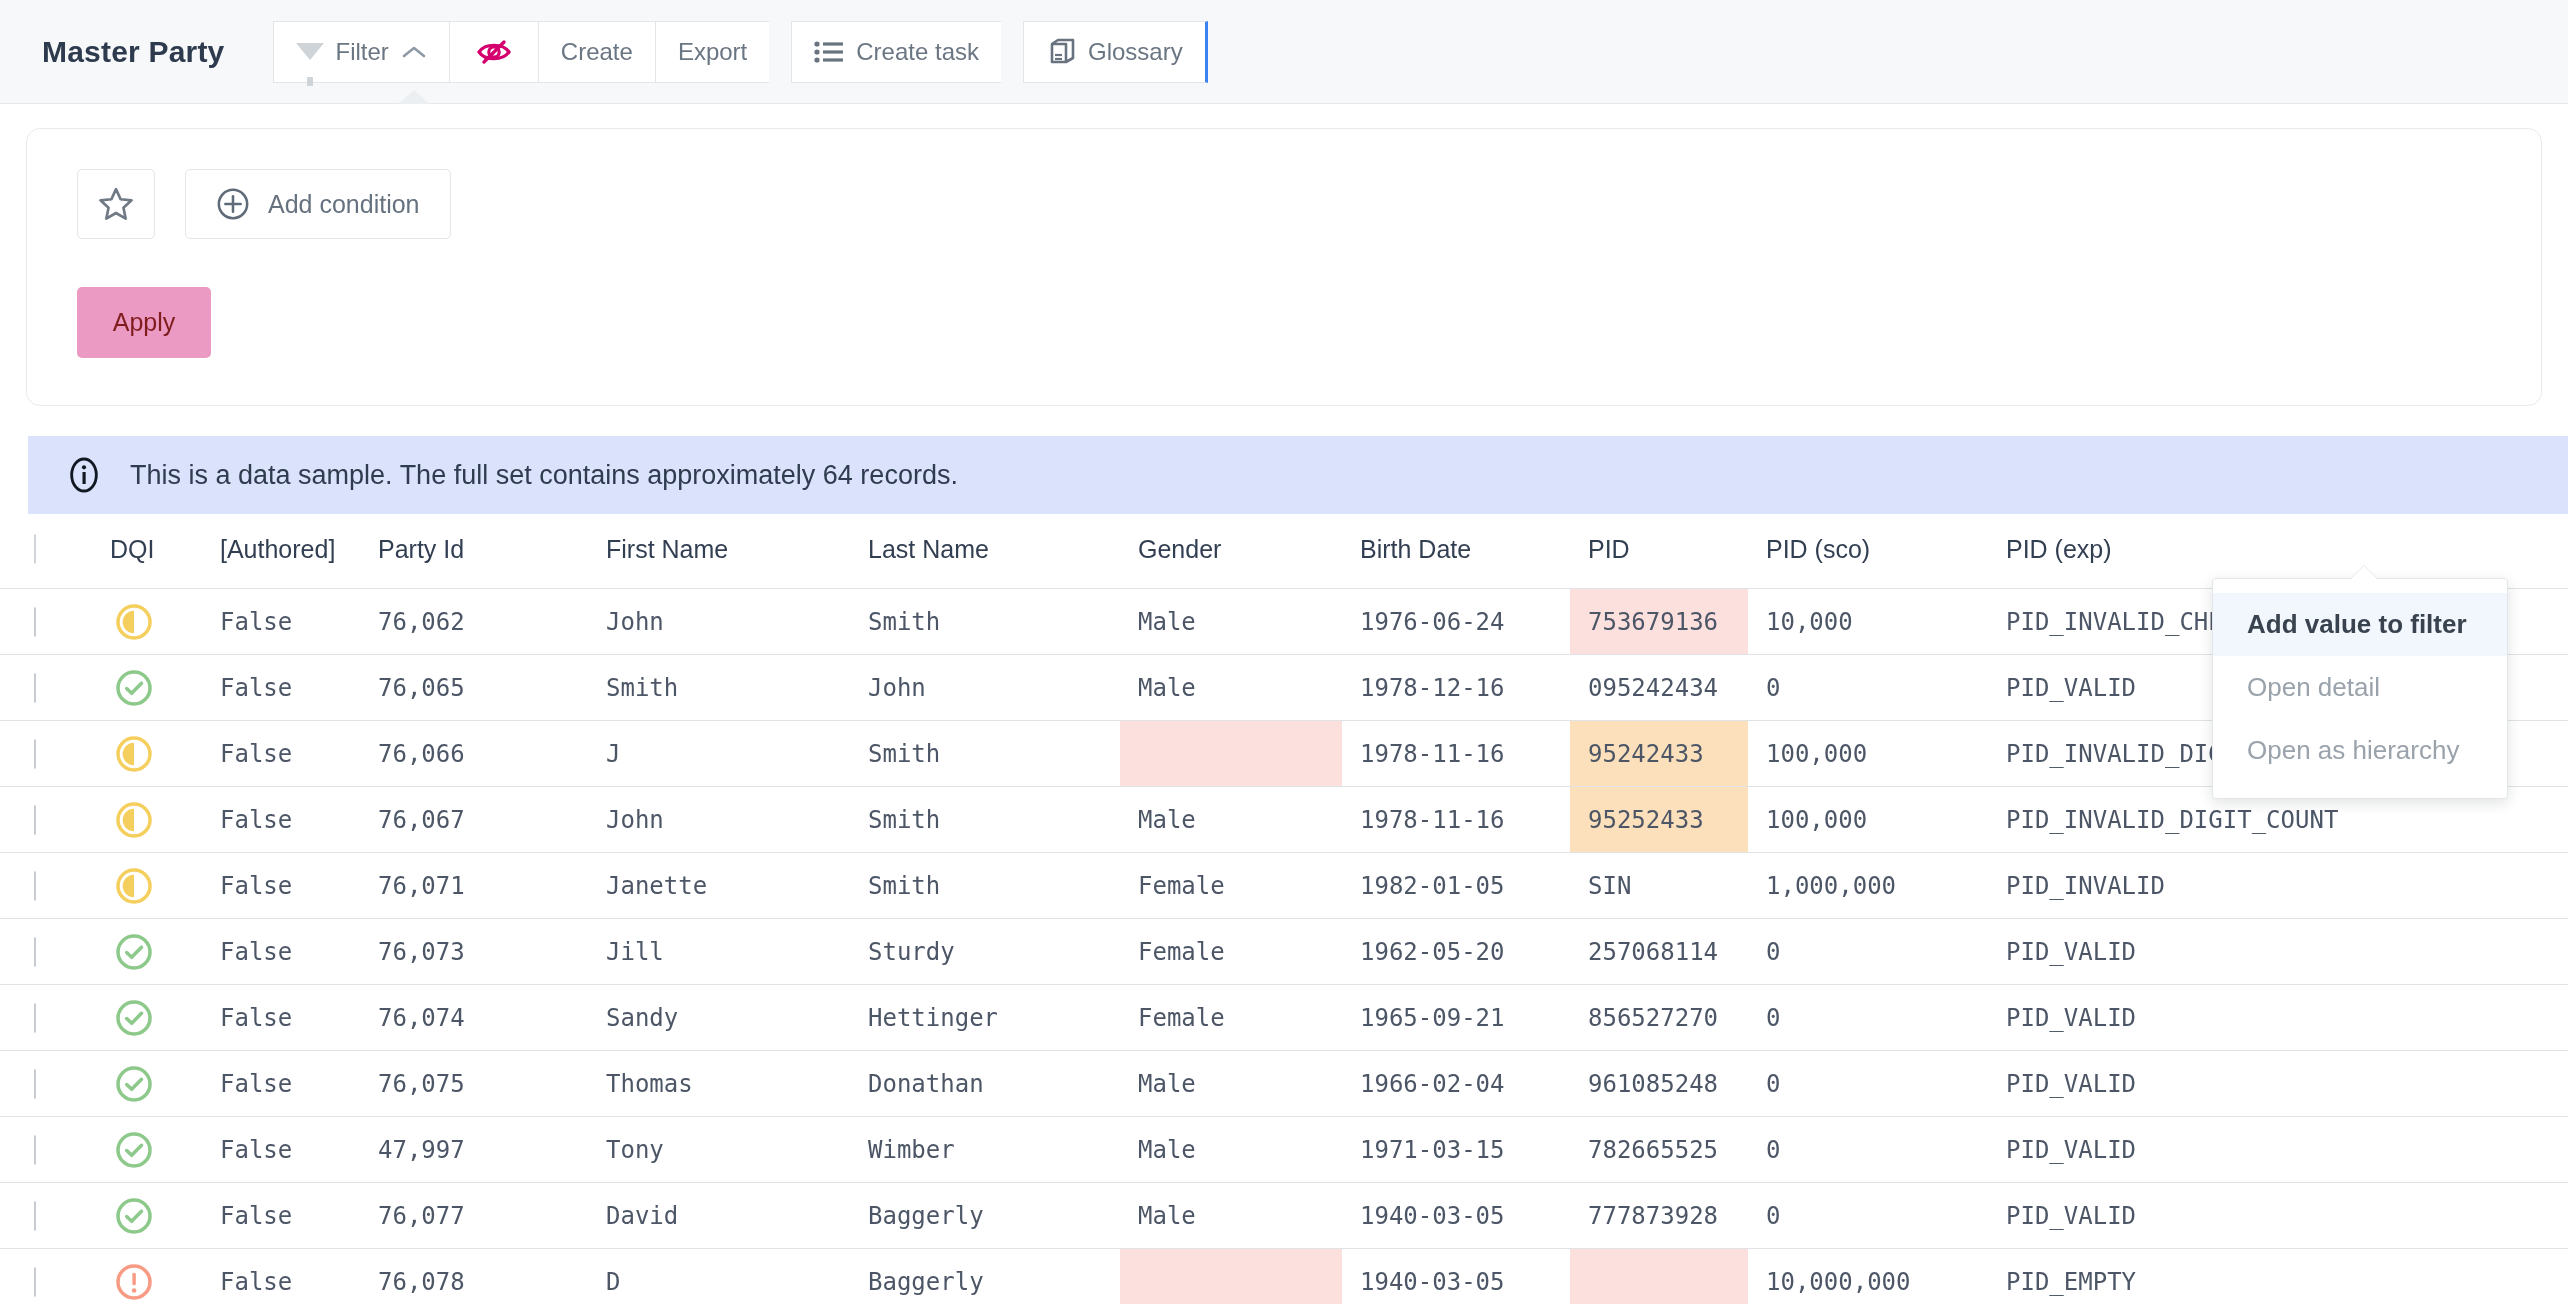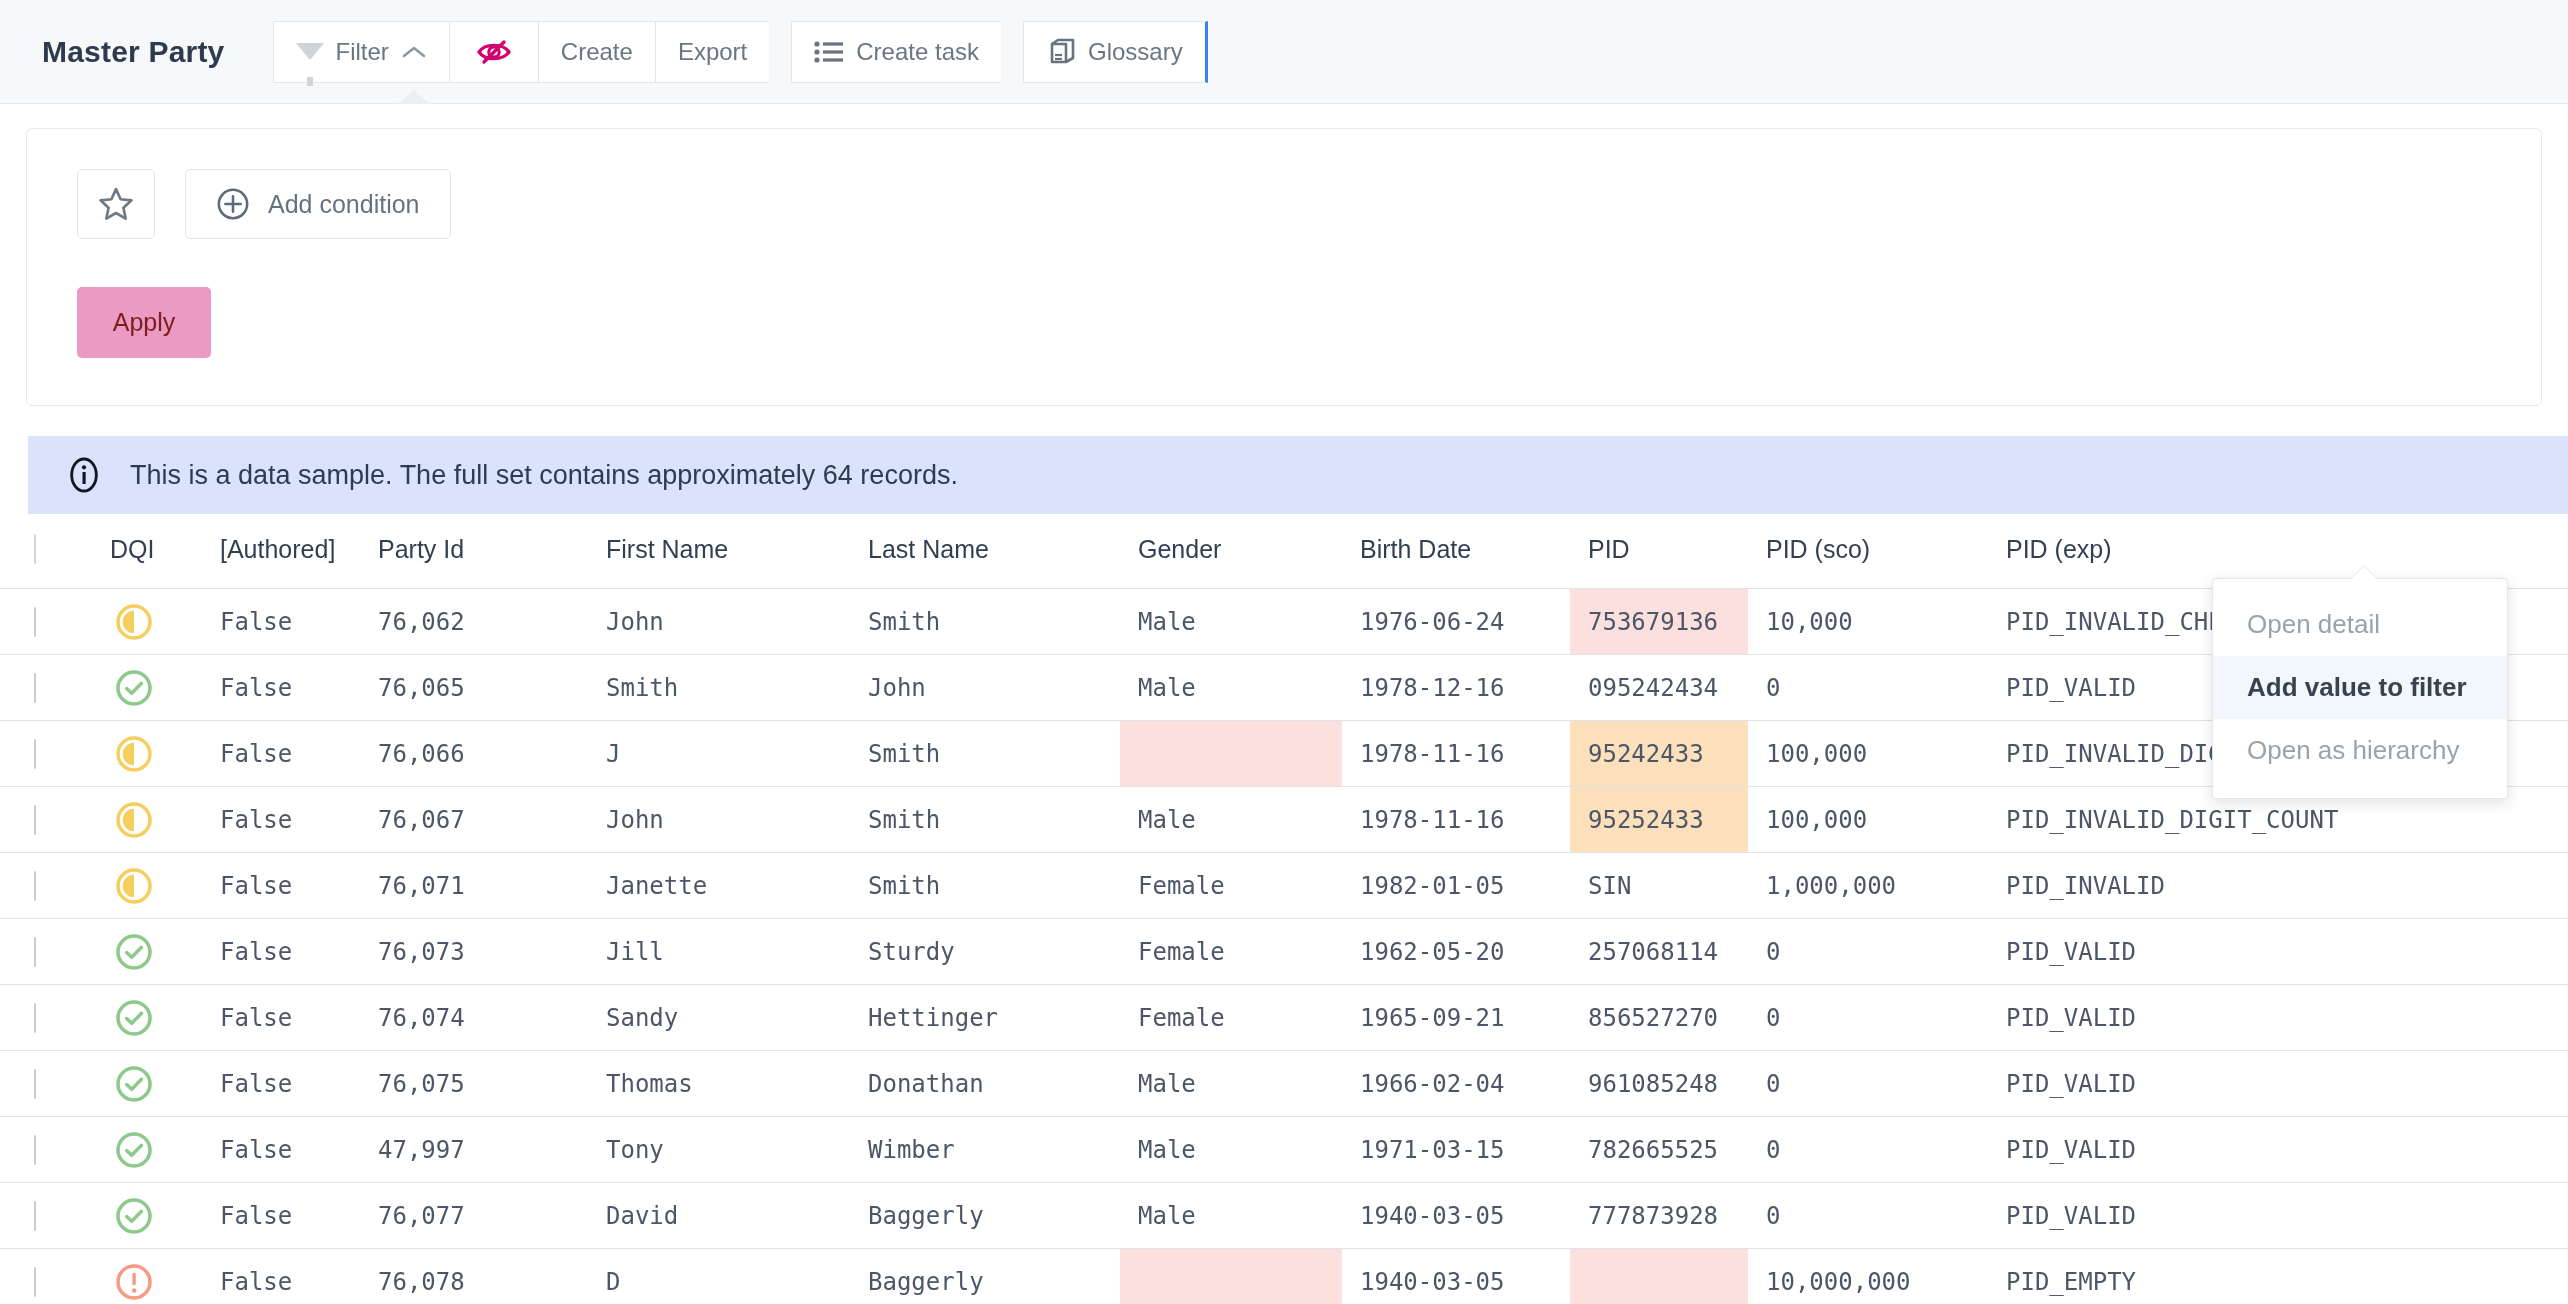--- a/index.html
+++ b/index.html
@@ -66,21 +66,21 @@
     border-left: 16px solid transparent;
     border-right: 16px solid transparent;
     border-bottom: 14px solid #eceff1;
   }
 
   
   .filter-panel {
     margin: 24px 26px 0 26px;
     background: #ffffff;
     border: 1px solid #e7eaed;
-    border-radius: 6px;
+    border-radius: 14px;
     padding: 40px 44px 44px 50px;
     height: 278px;
   }
   .cond-row { display: flex; align-items: center; gap: 30px; }
   .star-btn {
     width: 78px; height: 70px;
     border: 1px solid #e3e6e9; border-radius: 5px;
     background:#fff; display:flex; align-items:center; justify-content:center;
     cursor: pointer;
   }
@@ -716,17 +716,17 @@
             <span class="cellpad">10,000,000</span>
           </td>
           <td class="c-exp">
             <span class="cellpad">PID_EMPTY</span>
           </td>
         </tr>
       </tbody>
   </table>
 
   <div class="ctx">
+    <div class="ctx-item active">Add value to filter</div>
     <div class="ctx-item">Open detail</div>
-    <div class="ctx-item active">Add value to filter</div>
     <div class="ctx-item">Open as hierarchy</div>
   </div>
 </div>
 
 </body></html>

